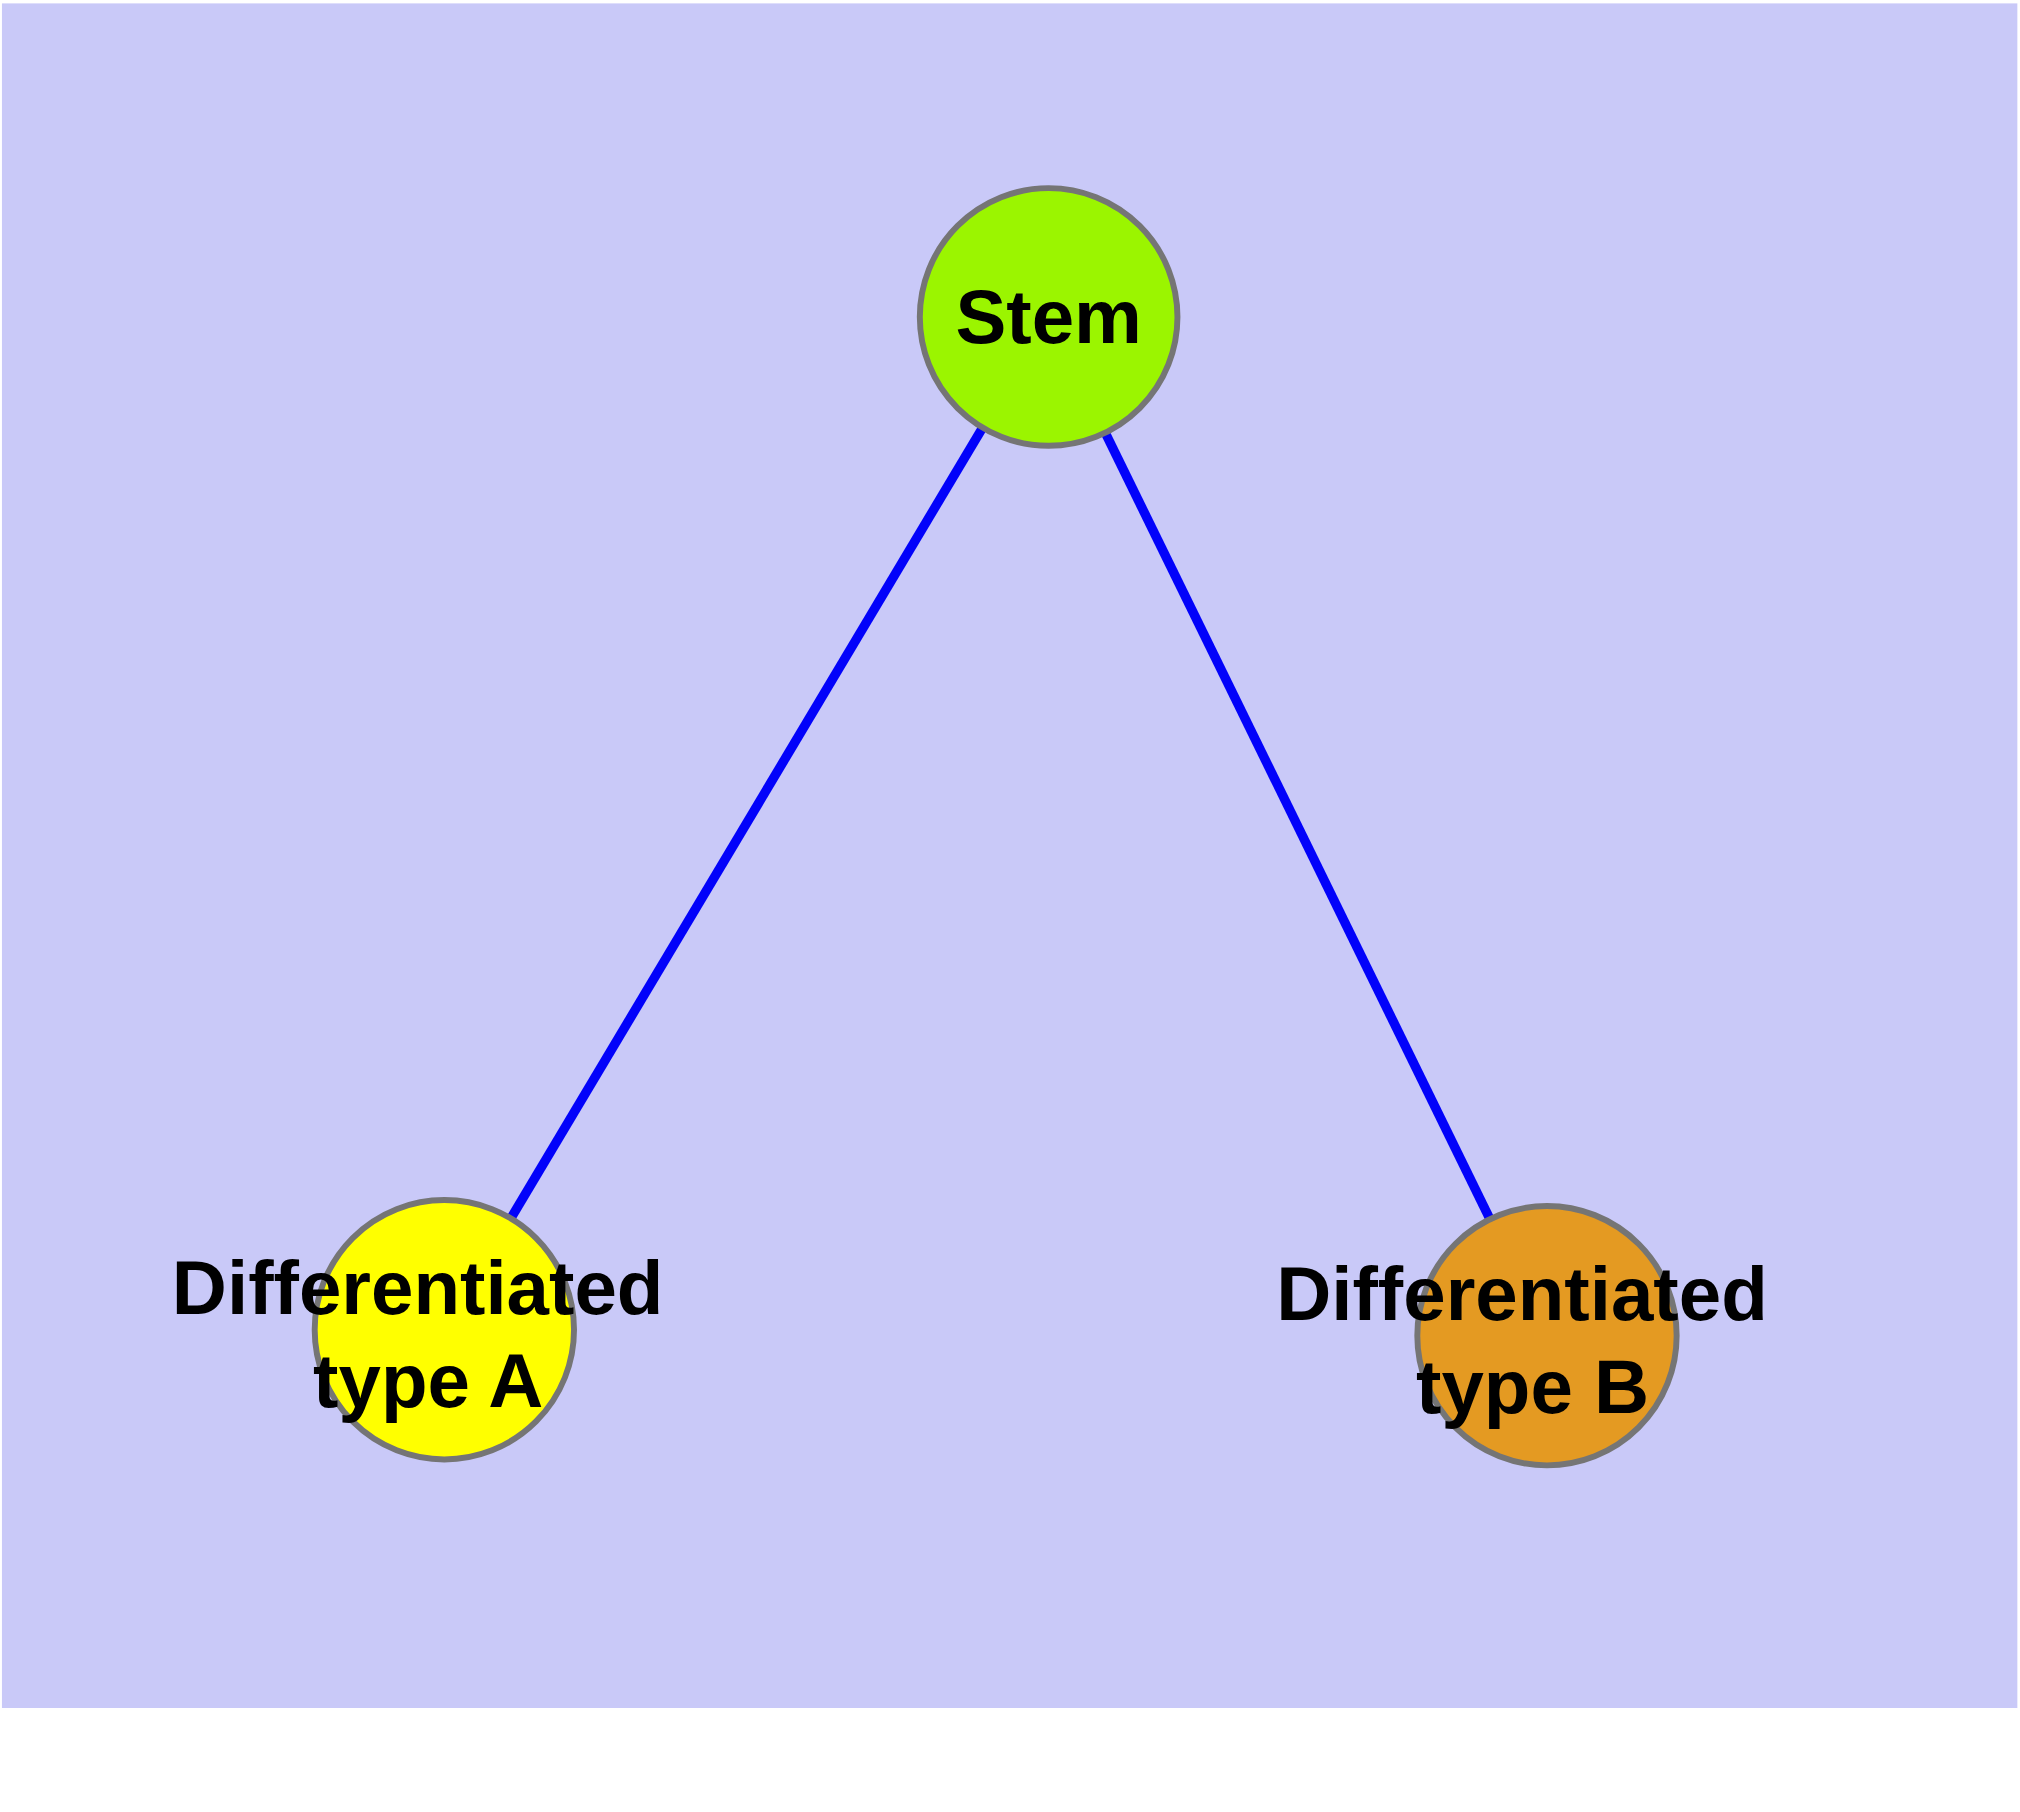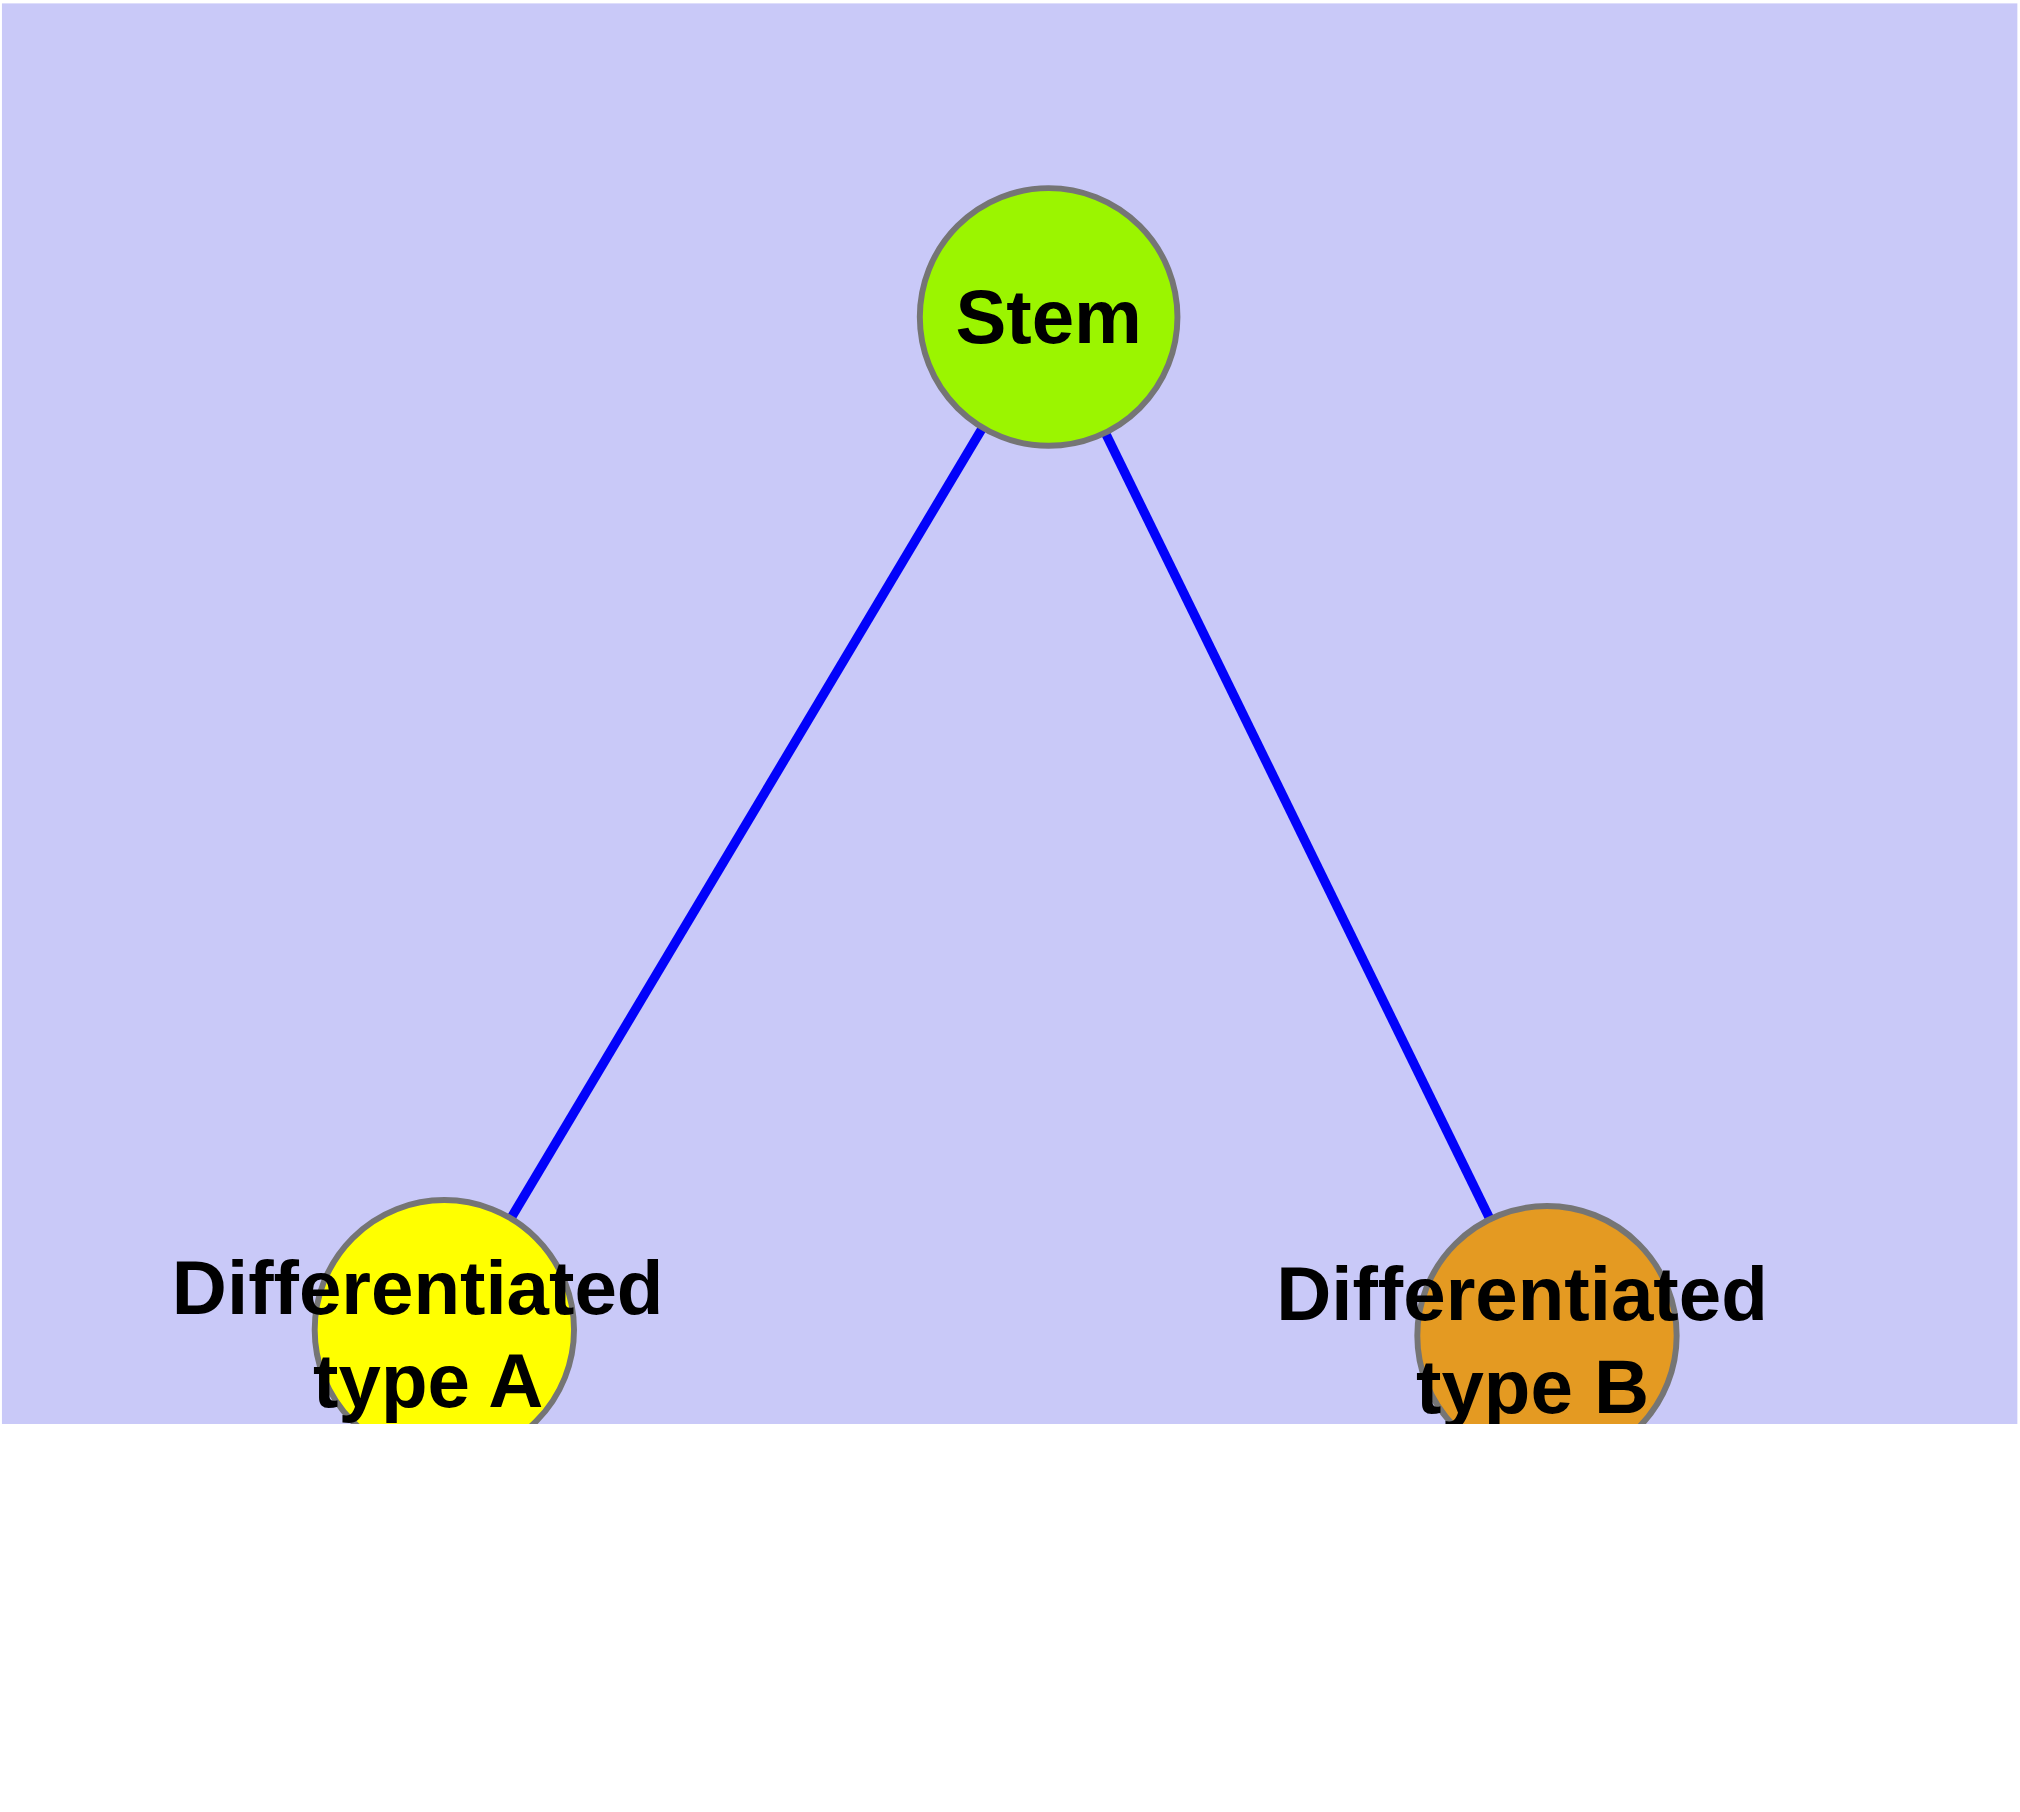--- a/index.html
+++ b/index.html
@@ -3,21 +3,21 @@
 <meta charset="utf-8">
 <style>
   html, body {
     margin: 0;
     padding: 0;
     background: #FFFFFF;
   }
   .canvas-wrap {
     position: relative;
     width: 2021px;
-    height: 1424px;
+    height: 1708px;
     overflow: hidden;
     text-decoration: underline;
   }
   svg.graph {
     display: block;
     width: 2021px;
     height: 1812px;
   }
   text.node-label {
     font-family: "Liberation Sans", sans-serif;

